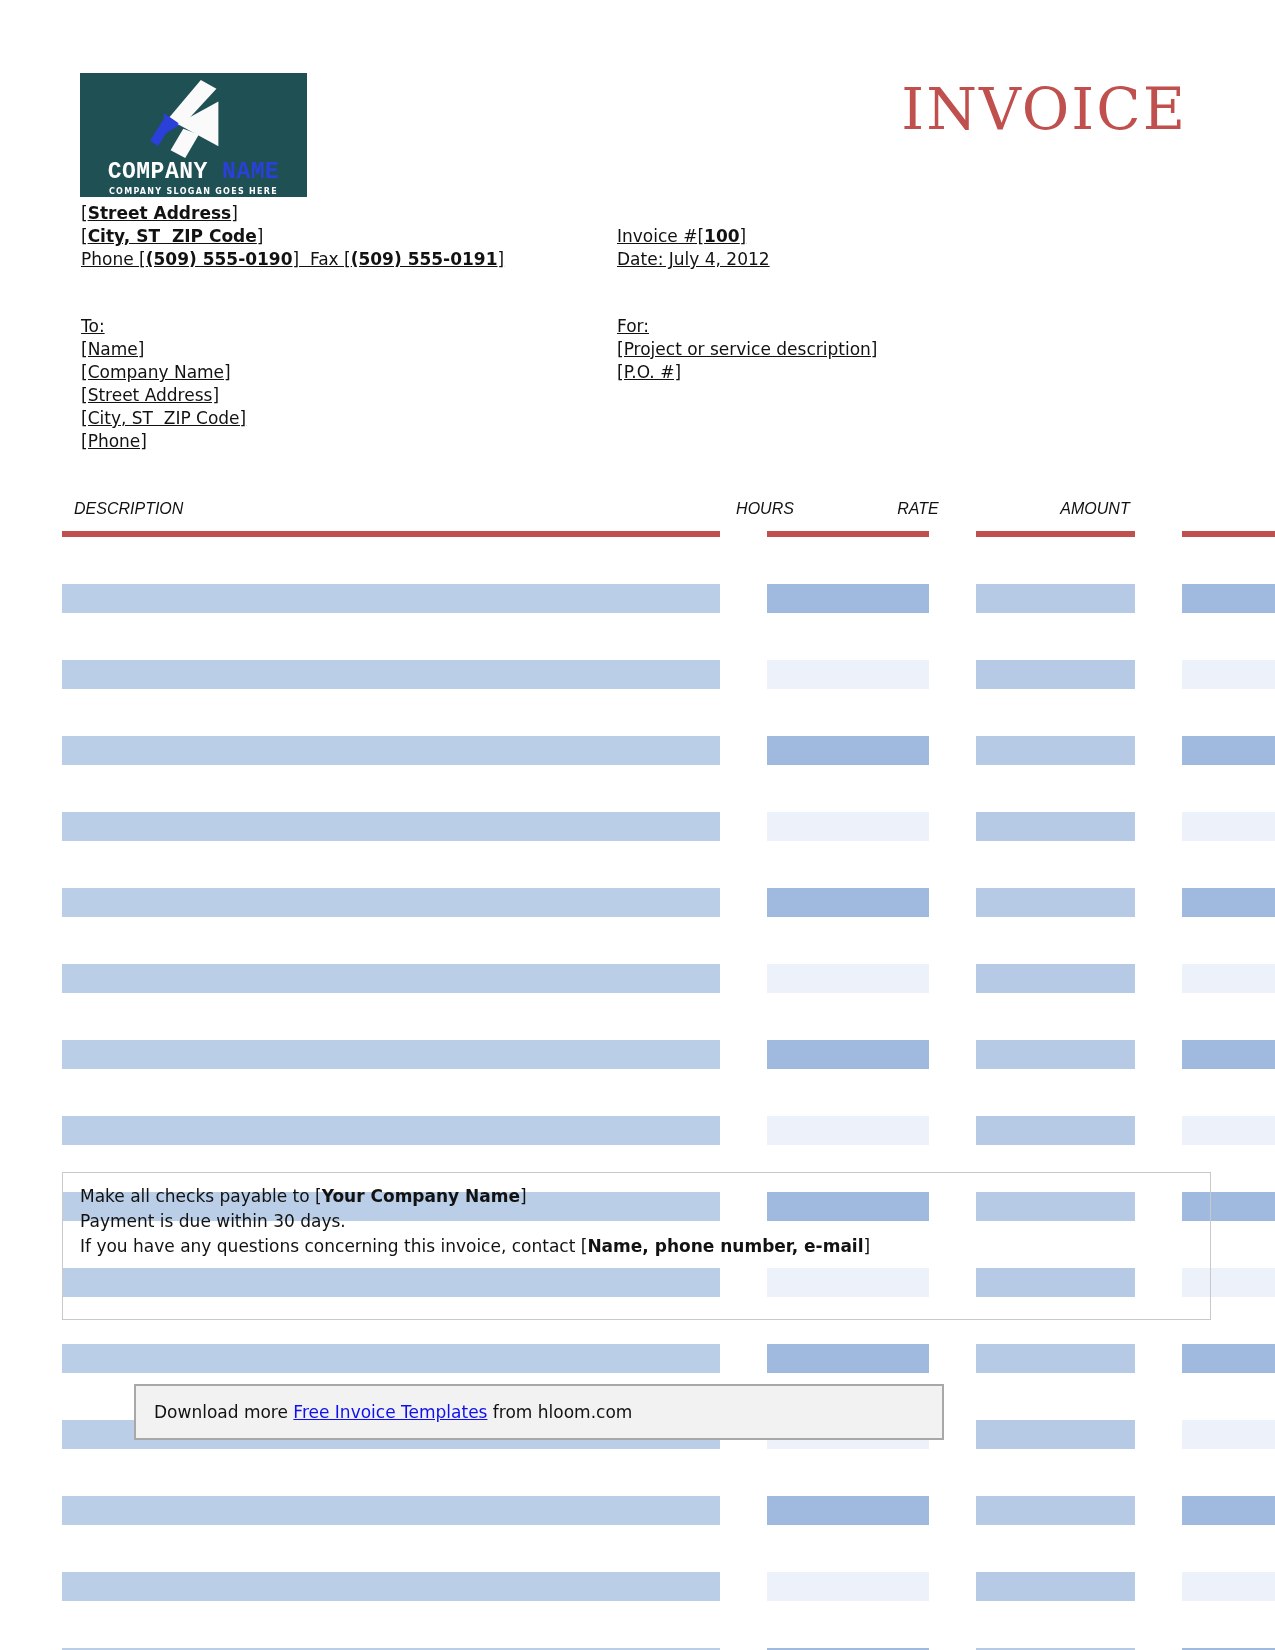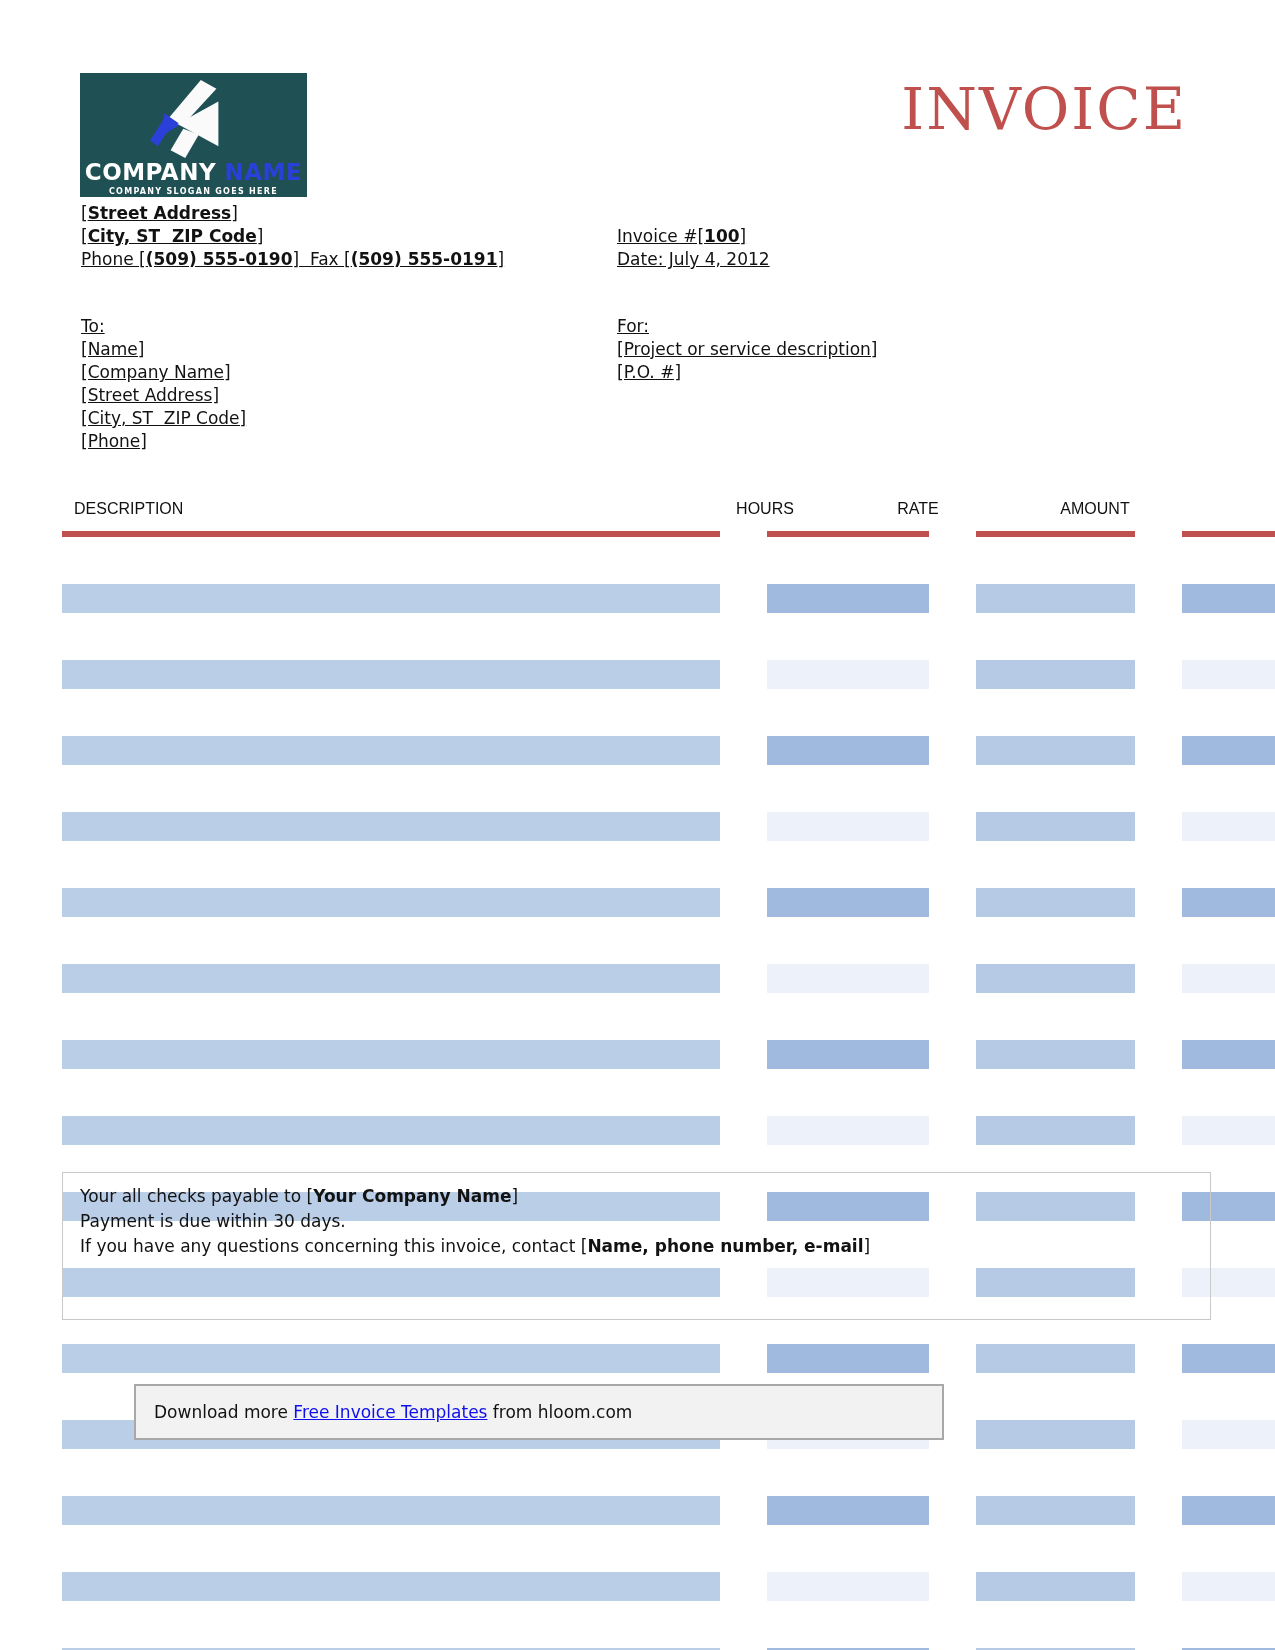--- a/index.html
+++ b/index.html
@@ -4,40 +4,40 @@
 <style>
   html,body { margin:0; padding:0; background:#ffffff; }
   body { font-family:"DejaVu Sans", sans-serif; color:#121212; }
   .page { position:relative; width:1275px; height:1650px; background:#ffffff; overflow:hidden; }
 
   
   .logo { position:absolute; left:80px; top:73px; width:227px; height:124px;
           background:var(--logo-bg); text-align:center; }
   .logo svg { position:absolute; left:50%; top:7px; transform:translateX(-50%); }
   .logo-text { position:absolute; left:0; right:0; top:86px; font-size:23px; font-weight:bold;
-               letter-spacing:.5px; color:#ffffff; white-space:nowrap; }
+               letter-spacing:.5px; color:#ffffff; white-space:nowrap;font-family:Liberation Mono, monospace; }
   .logo-text .name { color:var(--logo-blue); }
   .logo-slogan { position:absolute; left:0; right:0; top:114px; font-size:8px; font-weight:bold;
                  letter-spacing:1.3px; color:#ffffff; white-space:nowrap; }
 
   
   .invoice-title { position:absolute; right:88px; top:75px; font-family:"DejaVu Serif", serif;
                    font-weight:normal; font-size:58px; letter-spacing:2px; color:var(--accent-red); }
 
   
   .tblock { position:absolute; font-size:17px; line-height:23px;text-decoration:underline; }
   .ws { white-space:pre; }
   .company-block { left:81px; top:202px; }
   .invoice-block { left:617px; top:225px; }
   .to-block  { left:81px; top:315px; }
   .for-block { left:617px; top:315px; }
 
   
   .thead-row { position:absolute; left:0; top:500px; width:1275px; height:24px;
-               font-family:"Liberation Sans", sans-serif; font-size:16px; color:#111; }
+               font-family:"Liberation Sans", sans-serif; font-size:16px; color:#111;font-style:italic; }
   .thead-row .h { position:absolute; white-space:nowrap; }
   .h-desc   { left:74px; }
   .h-hours  { left:765px;  transform:translateX(-50%); }
   .h-rate   { left:918px;  transform:translateX(-50%); }
   .h-amount { left:1095px; transform:translateX(-50%); }
 
   .table-grid { position:absolute; left:62px; top:531px; width:990px;
                 display:grid; grid-template-columns:658px 162px 159px 163px;
                 column-gap:3px; row-gap:2px;gap:47px; }
   .red-bar { height:6px; background:var(--accent-red); }
@@ -198,21 +198,21 @@
         <span>TOTAL</span>
       </div>
     <div class="total-cell"></div>
     <div class="strip"></div>
     <div class="strip span2"></div>
     <div class="strip"></div>
   </div>
 
   <div class="footer-box">
     <div class="footer-lines">
-      <div><span class="ws">Your all checks payable to [</span><b class="ws">Your Company Name</b><span class="ws">]</span></div>
+      <div><span class="ws">Make all checks payable to [</span><b class="ws">Your Company Name</b><span class="ws">]</span></div>
       <div>Payment is due within 30 days.</div>
       <div><span class="ws">If you have any questions concerning this invoice, contact [</span><b class="ws">Name, phone number, e-mail</b><span class="ws">]</span></div>
     </div>
   </div>
 
   <div class="download-bar">
     <span><span class="ws">Download more </span><a href="#" class="ws">Free Invoice Templates</a><span class="ws"> from hloom.com</span></span>
   </div>
 
 </div>

